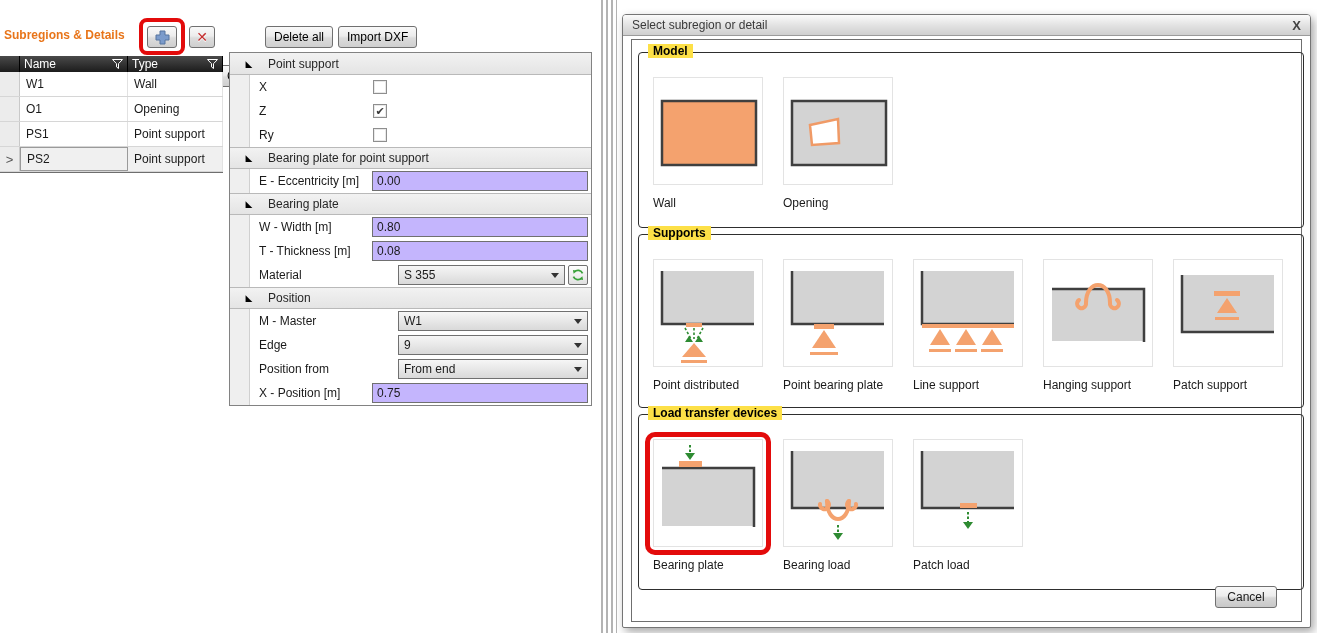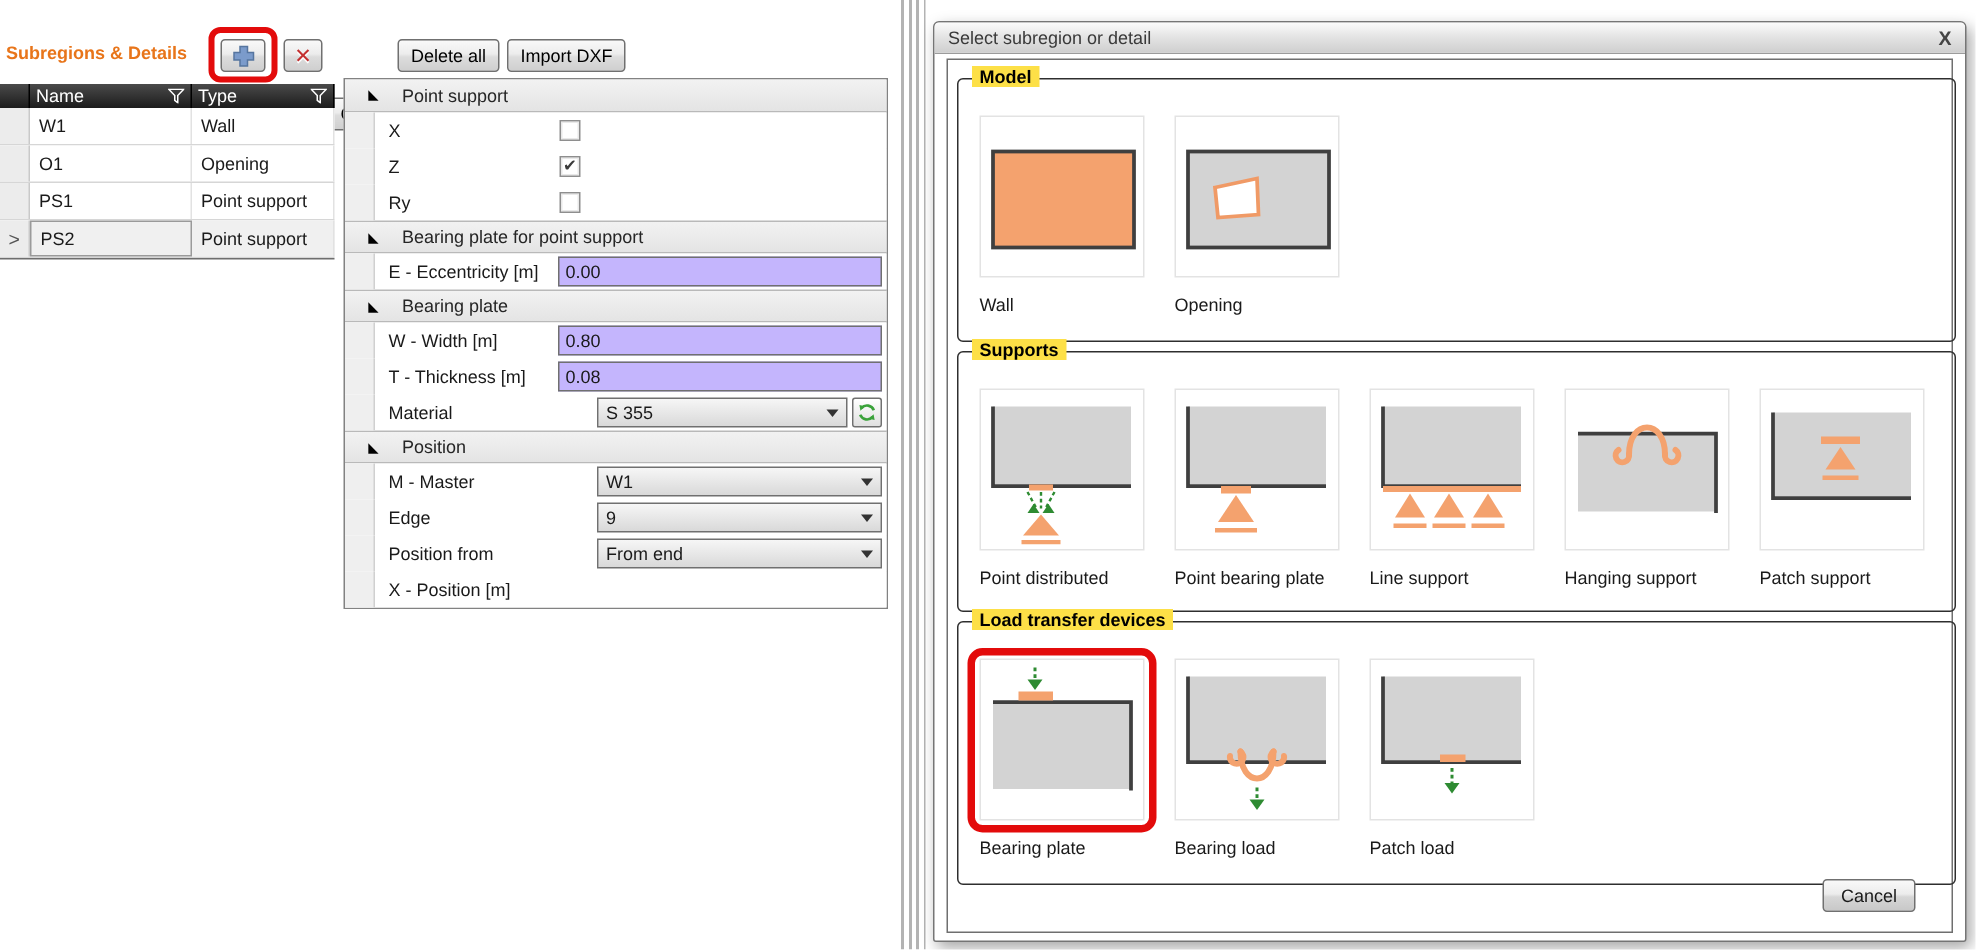--- a/index.html
+++ b/index.html
@@ -271,20 +271,23 @@
     <div class="prop-ctrl">
       <div class="dropdown">
         <span>From end</span>
         <span class="dd-arrow"></span>
       </div>
     </div>
   </div>
   <div class="prop-row">
     <div class="prop-margin"></div>
     <div class="prop-label">X - Position [m]</div>
+    <div class="prop-ctrl">
+        <div class="txt-input">0.75</div>
+      </div>
   </div>
 </div>
 
 <div class="abs splitter"></div>
 
 <div class="abs dialog">
   <div class="dialog-titlebar">
     <span class="dialog-title">Select subregion or detail</span>
     <span class="dialog-close">X</span>
   </div>

